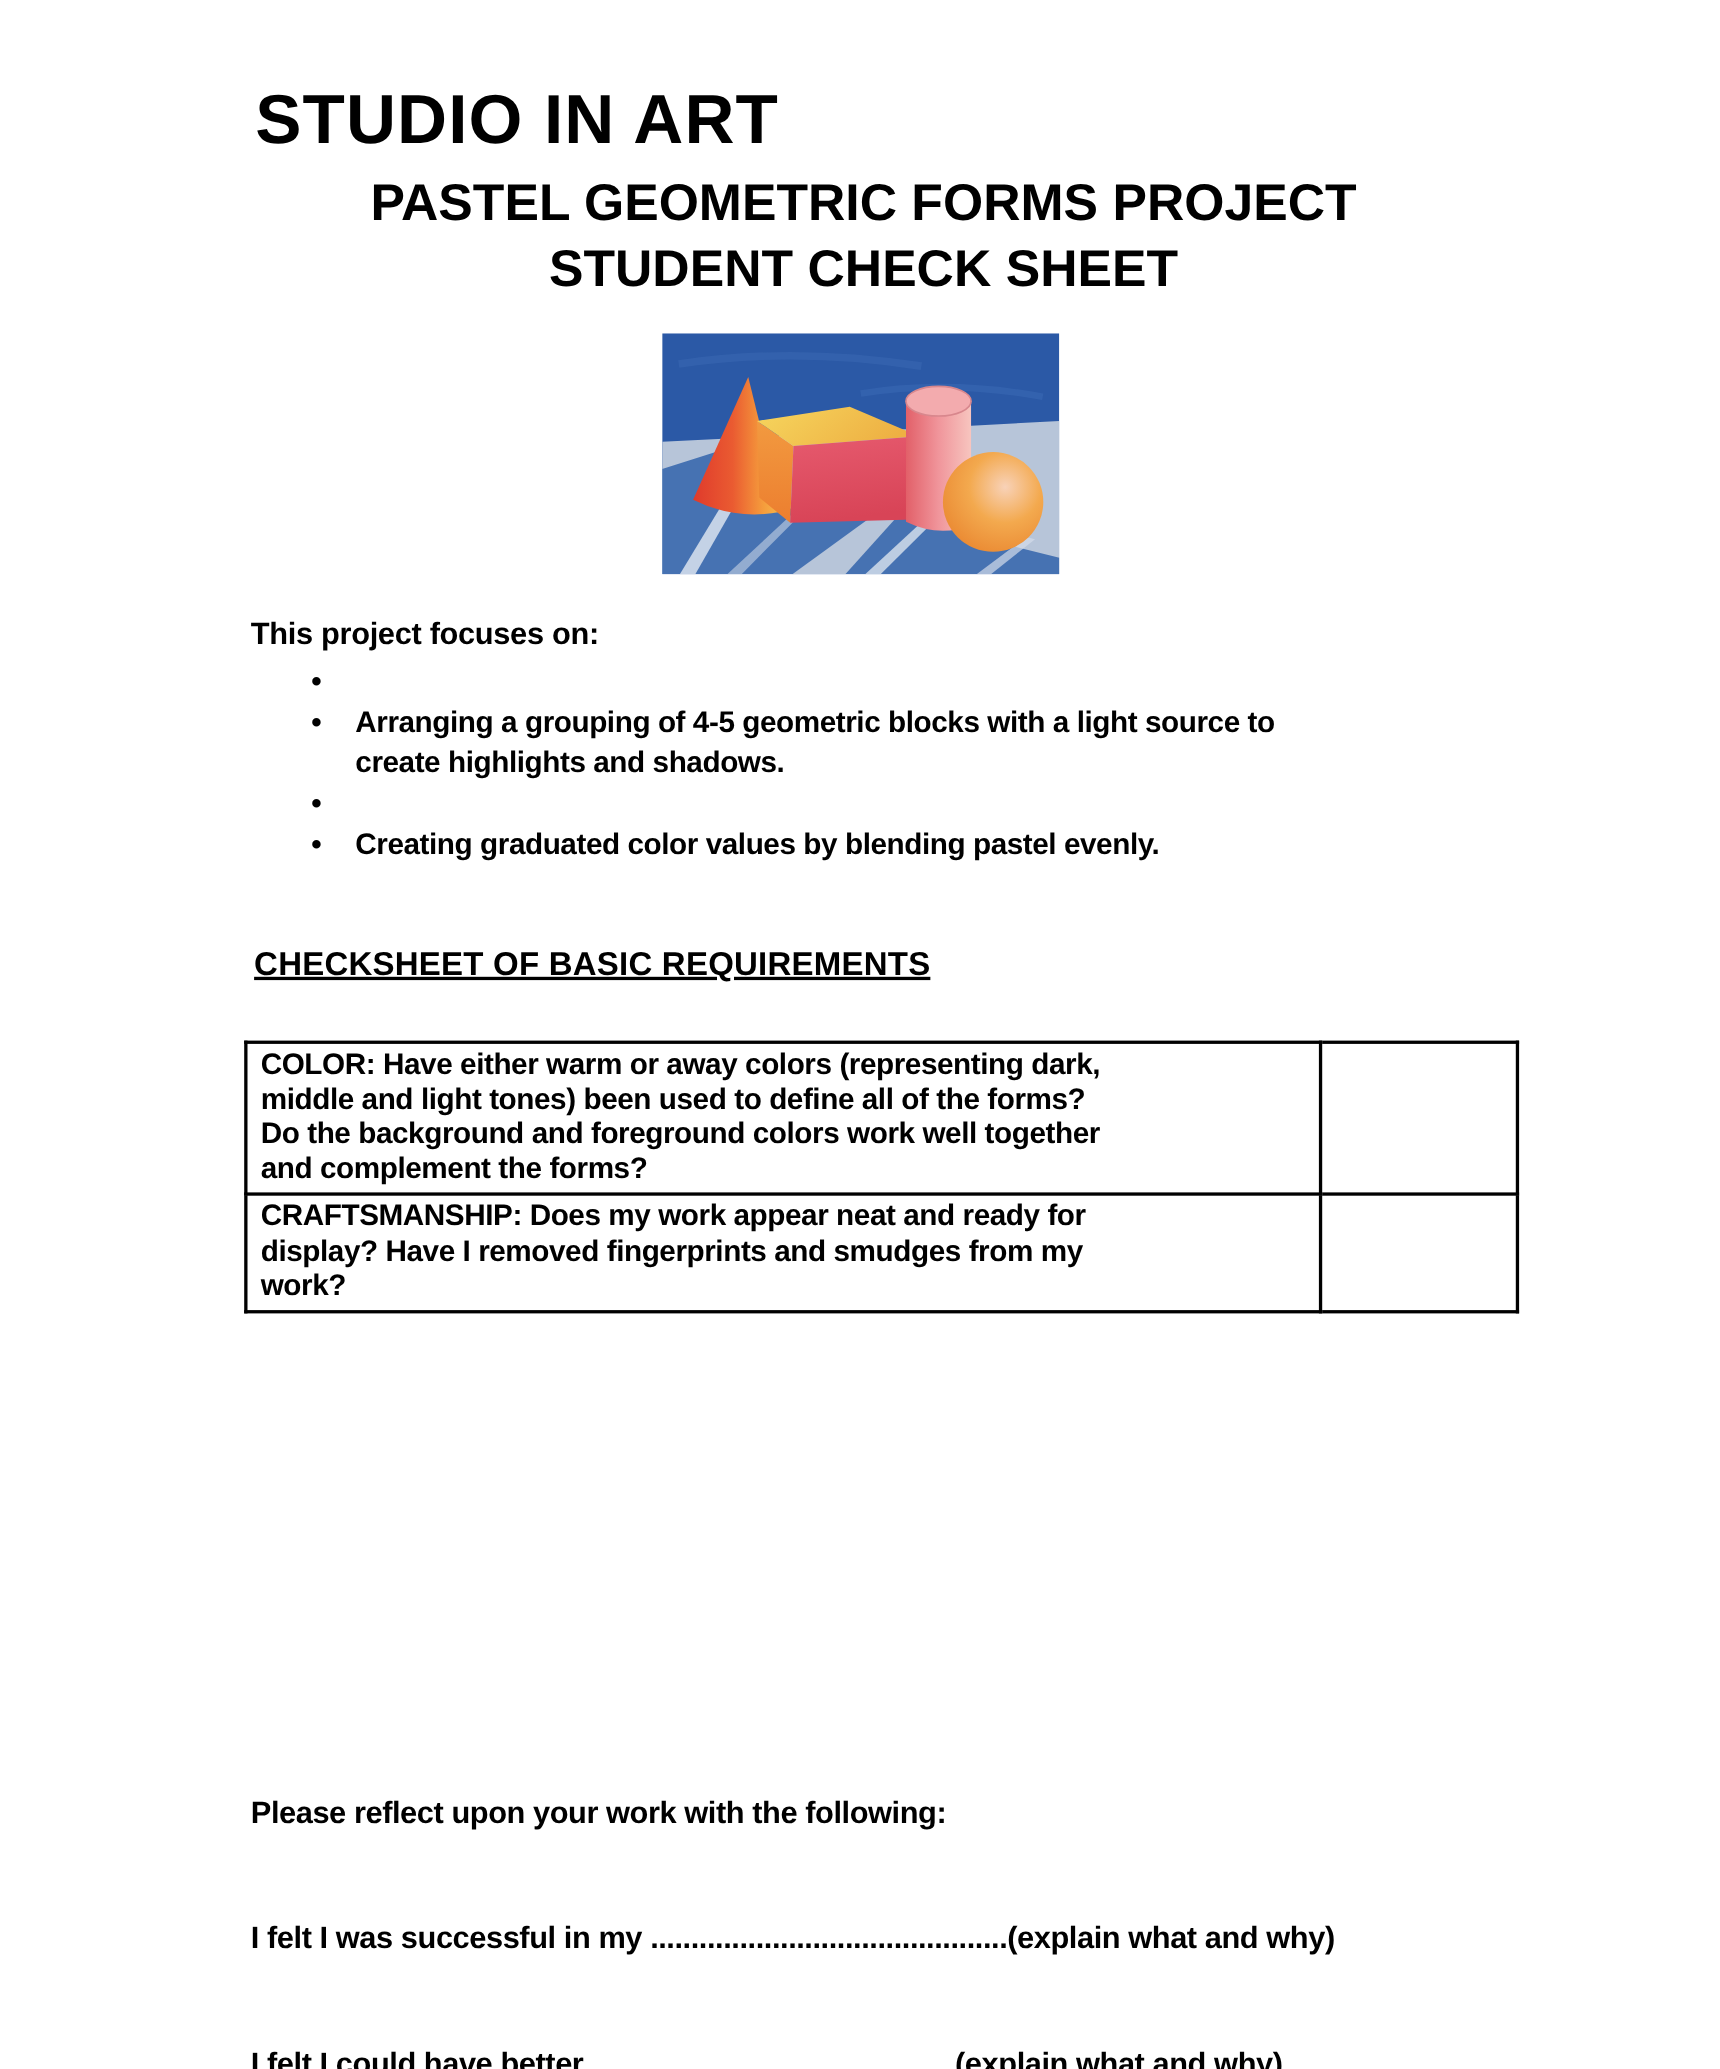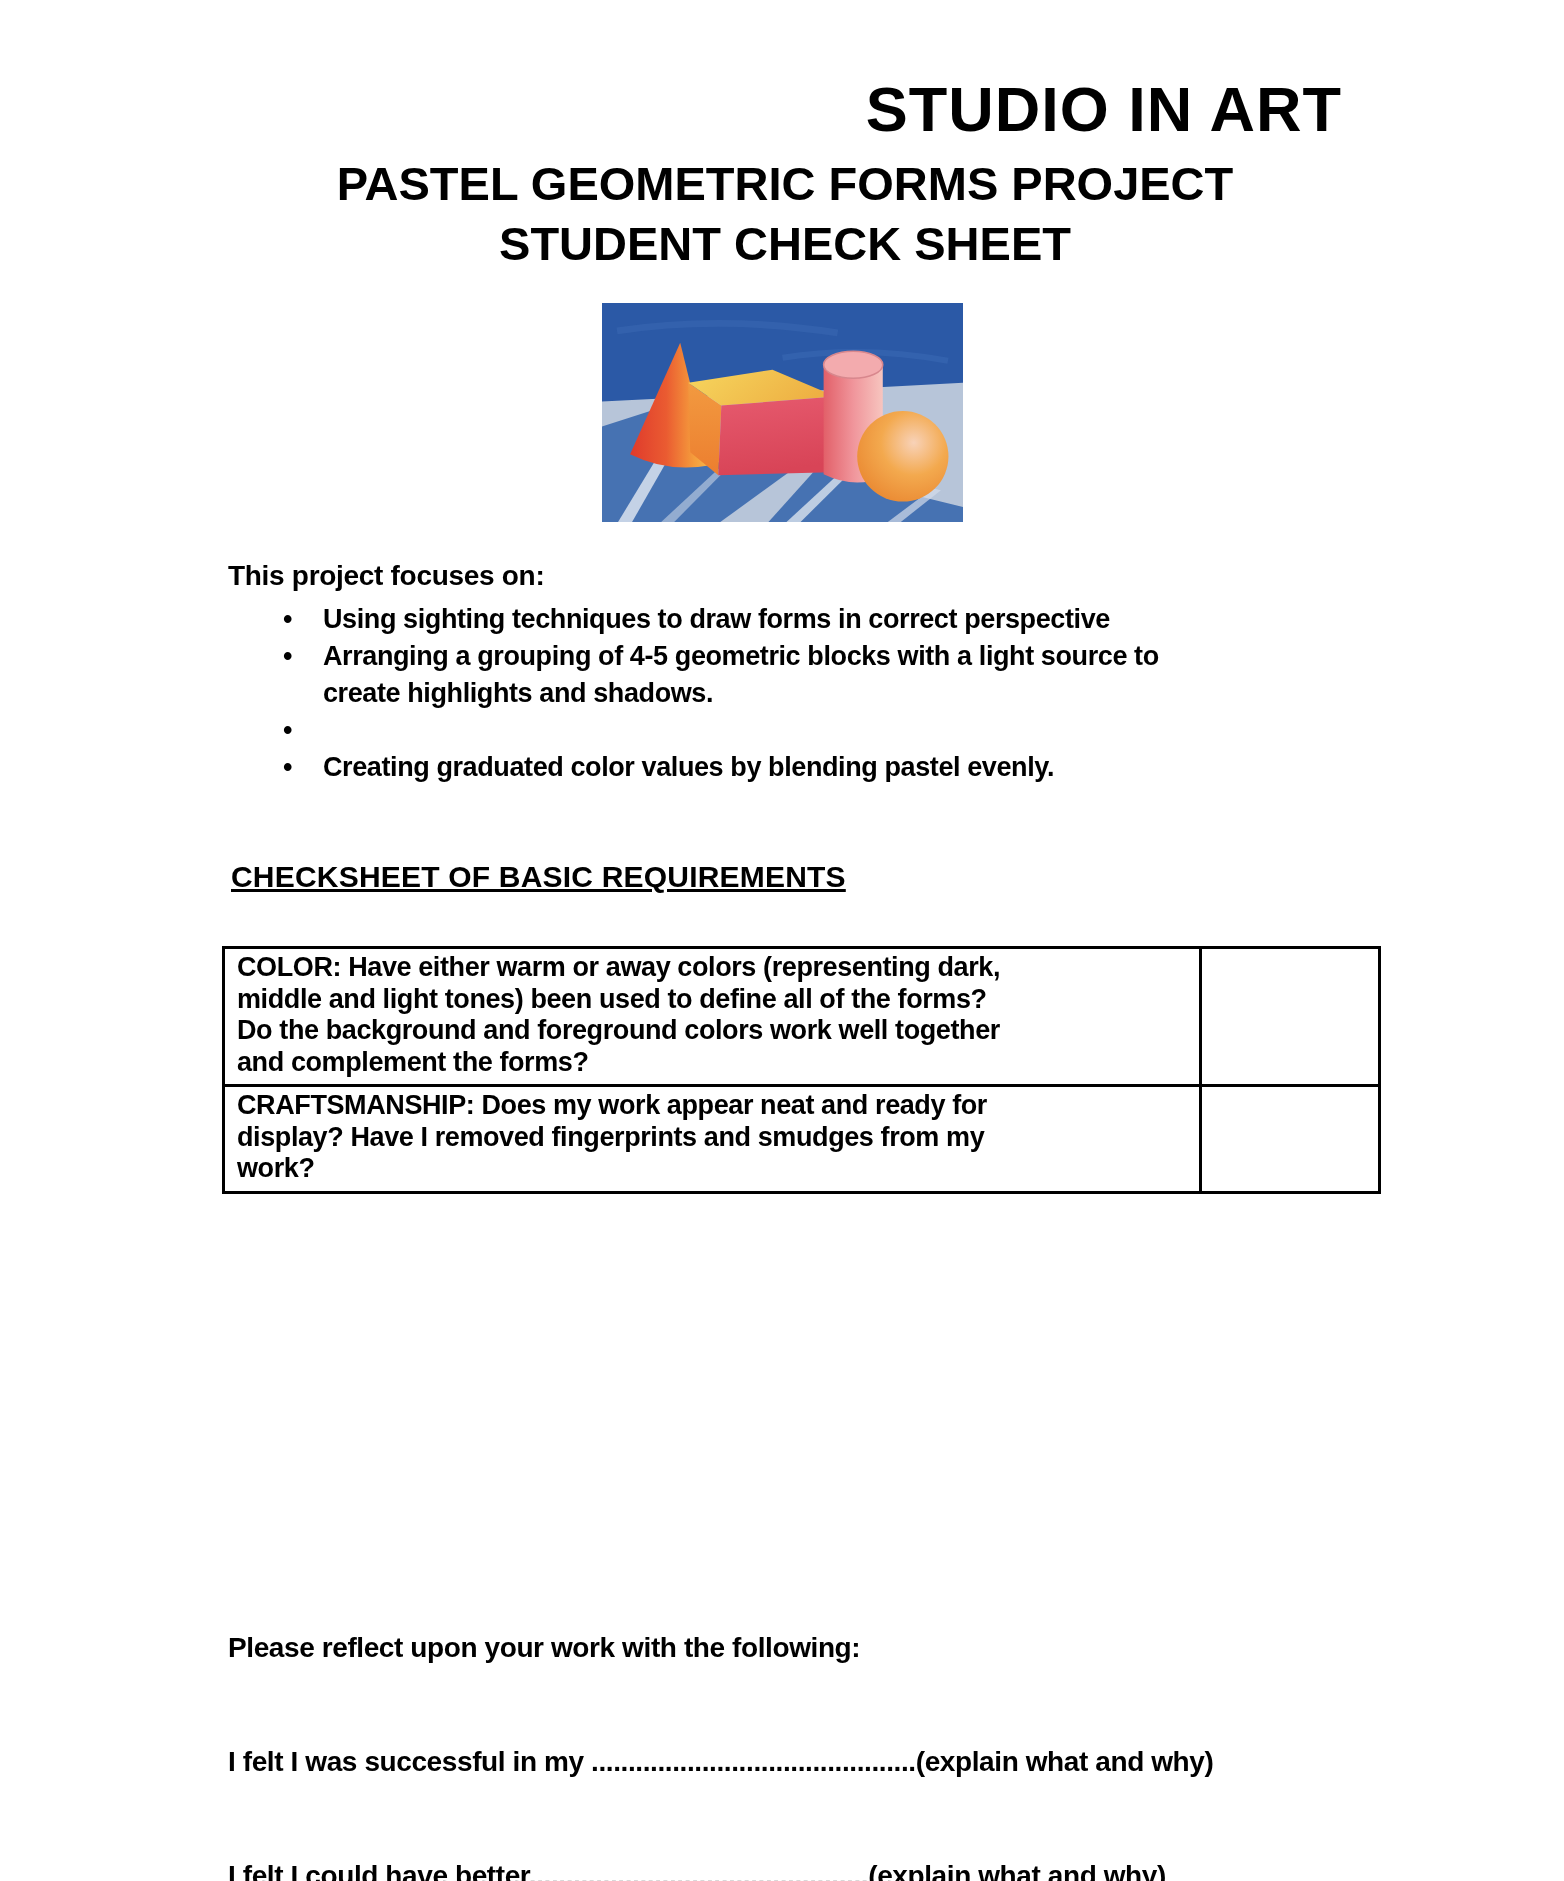--- a/index.html
+++ b/index.html
@@ -5,22 +5,22 @@
   html,body { margin:0; padding:0; background:#ffffff; }
   body {
     width:1564px; height:1881px; position:relative;
     font-family:"Liberation Sans", sans-serif;
     font-weight:bold; color:#000;
     overflow:hidden;
   }
   .abs { position:absolute; }
 
   .title {
-    left:216px; top:76px; width:1126px;
-    text-align:right; font-size:63px; letter-spacing:1px;
+    left:232px; top:76px; width:1126px;
+    text-align:left; font-size:63px; letter-spacing:1px;
     line-height:1.05;
   }
   .subtitle1 { left:160px; top:156px; width:1250px; text-align:center; font-size:47px; }
   .subtitle2 { left:160px; top:216px; width:1250px; text-align:center; font-size:47px; }
 
   .artwork { left:602px; top:303px; width:361px; height:219px; }
   .artwork svg { display:block; width:100%; height:100%; }
 
   .focus-heading { left:228px; top:560px; font-size:28px; letter-spacing:-0.3px; }
   .bullet-list { left:283px; top:601px; width:1090px; }
@@ -113,21 +113,20 @@
 
       <circle cx="300" cy="154" r="45.5" fill="url(#gSphere)"></circle>
     </svg>
   </div>
 
   <div class="abs focus-heading">This project focuses on:</div>
 
   <div class="abs bullet-list">
     <div class="bullet-item">
       <span class="bullet-dot">•</span>
-      <div class="bullet-text">Using sighting techniques to draw forms in correct perspective</div>
     </div>
     <div class="bullet-item">
       <span class="bullet-dot">•</span>
       <div class="bullet-text">Arranging a grouping of 4-5 geometric blocks with a light source to
 create highlights and shadows.</div>
     </div>
     <div class="bullet-item">
       <span class="bullet-dot">•</span>
     </div>
     <div class="bullet-item">

